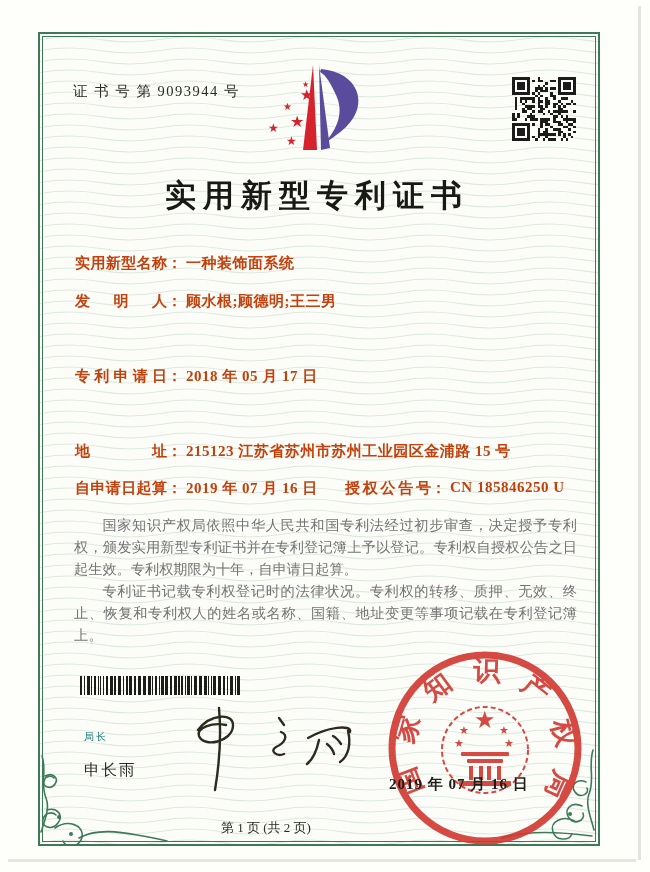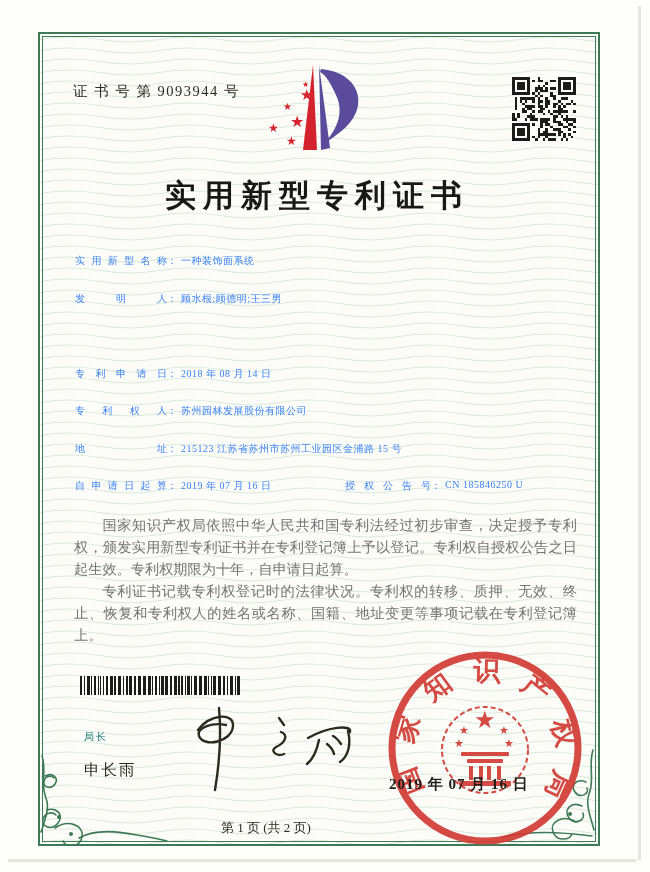--- a/index.html
+++ b/index.html
@@ -13,21 +13,21 @@
                border:2px solid var(--border-green,#3e7a58);z-index:2;pointer-events:none;}
   .cert-border .inner{position:absolute;inset:2px;border:1px solid var(--border-green,#3e7a58);}
   .guilloche{position:absolute;left:40px;top:34px;width:558px;height:810px;z-index:0;}
   
   .cert-no{position:absolute;left:73px;top:82px;font-size:14.5px;letter-spacing:1.5px;color:#2b2b26;z-index:3;}
   .logo{position:absolute;left:250px;top:60px;width:142px;height:98px;z-index:3;}
   .qr{position:absolute;left:512px;top:77px;width:64px;height:64px;z-index:3;}
   .title{position:absolute;left:38px;top:175px;width:558px;text-align:center;font-size:31px;
          font-weight:600;letter-spacing:7px;color:#181815;z-index:3;}
   
-  .field-row{position:absolute;left:75px;height:22px;font-size:10px;color:#3b82f6;z-index:3;white-space:nowrap;}
+  .field-row{position:absolute;left:75px;height:22px;font-size:15px;color:#c2410c;z-index:3;white-space:nowrap;font-weight:bold;}
   .flabel{display:inline-block;width:92px;text-align:justify;text-align-last:justify;vertical-align:top;}
   .fcolon{display:inline-block;margin-right:4px;vertical-align:top;}
   .fvalue{display:inline-block;letter-spacing:.5px;vertical-align:top;}
   .fgroup2{position:absolute;left:270px;top:0;white-space:nowrap;}
   .fgroup2 .flabel{width:86px;}
   
   .paras{position:absolute;left:74px;top:514px;width:503px;font-size:14.2px;line-height:22px;
          text-align:justify;color:#737373;z-index:3;}
   .paras p{margin:0;text-indent:2em;}
   
@@ -271,24 +271,21 @@
 
   <div class="title">实用新型专利证书</div>
 
   <div class="field-row" style="top:254px">
     <span class="flabel">实用新型名称</span><span class="fcolon">：</span><span class="fvalue">一种装饰面系统</span>
   </div>
   <div class="field-row" style="top:292px">
     <span class="flabel">发明人</span><span class="fcolon">：</span><span class="fvalue">顾水根;顾德明;王三男</span>
   </div>
   <div class="field-row" style="top:367px">
-    <span class="flabel">专利申请日</span><span class="fcolon">：</span><span class="fvalue">2018 年 08 月 14 日</span>
-  </div>
-  <div class="field-row" style="top:404px">
-    <span class="flabel">专利权人</span><span class="fcolon">：</span><span class="fvalue">苏州园林发展股份有限公司</span>
+    <span class="flabel">专利申请日</span><span class="fcolon">：</span><span class="fvalue">2018 年 05 月 17 日</span>
   </div>
   <div class="field-row" style="top:442px">
     <span class="flabel">地址</span><span class="fcolon">：</span><span class="fvalue">215123 江苏省苏州市苏州工业园区金浦路 15 号</span>
   </div>
   <div class="field-row" style="top:479px">
     <span class="flabel">自申请日起算</span><span class="fcolon">：</span><span class="fvalue">2019 年 07 月 16 日</span>
     <span class="fgroup2">
       <span class="flabel">授权公告号</span><span class="fcolon">：</span><span class="fvalue">CN 185846250 U</span>
     </span>
   </div>

